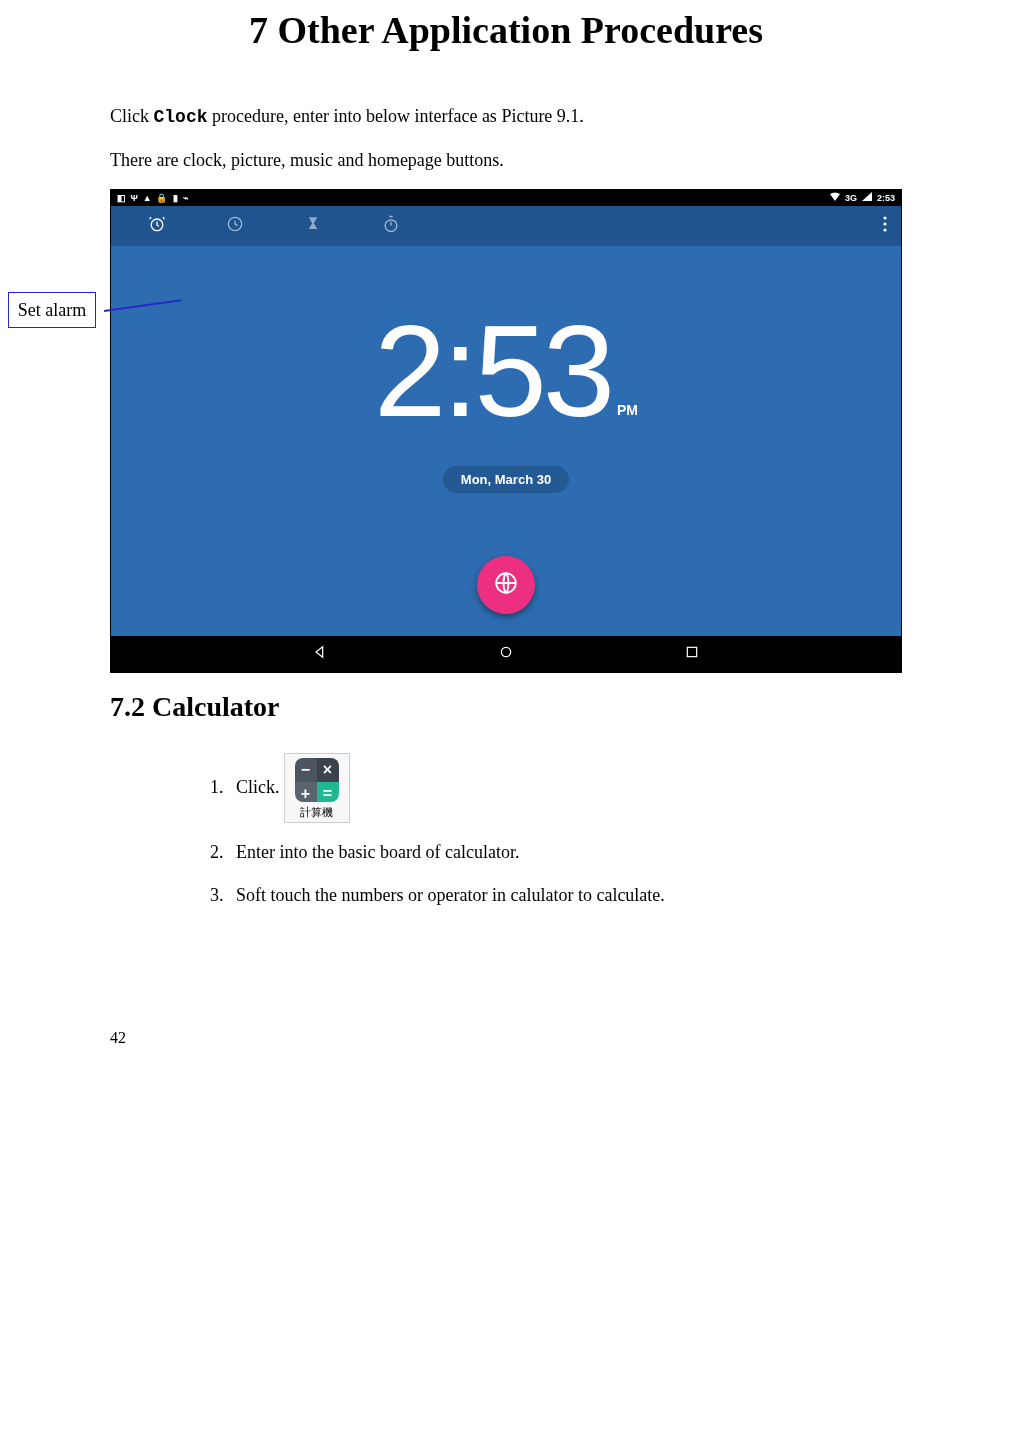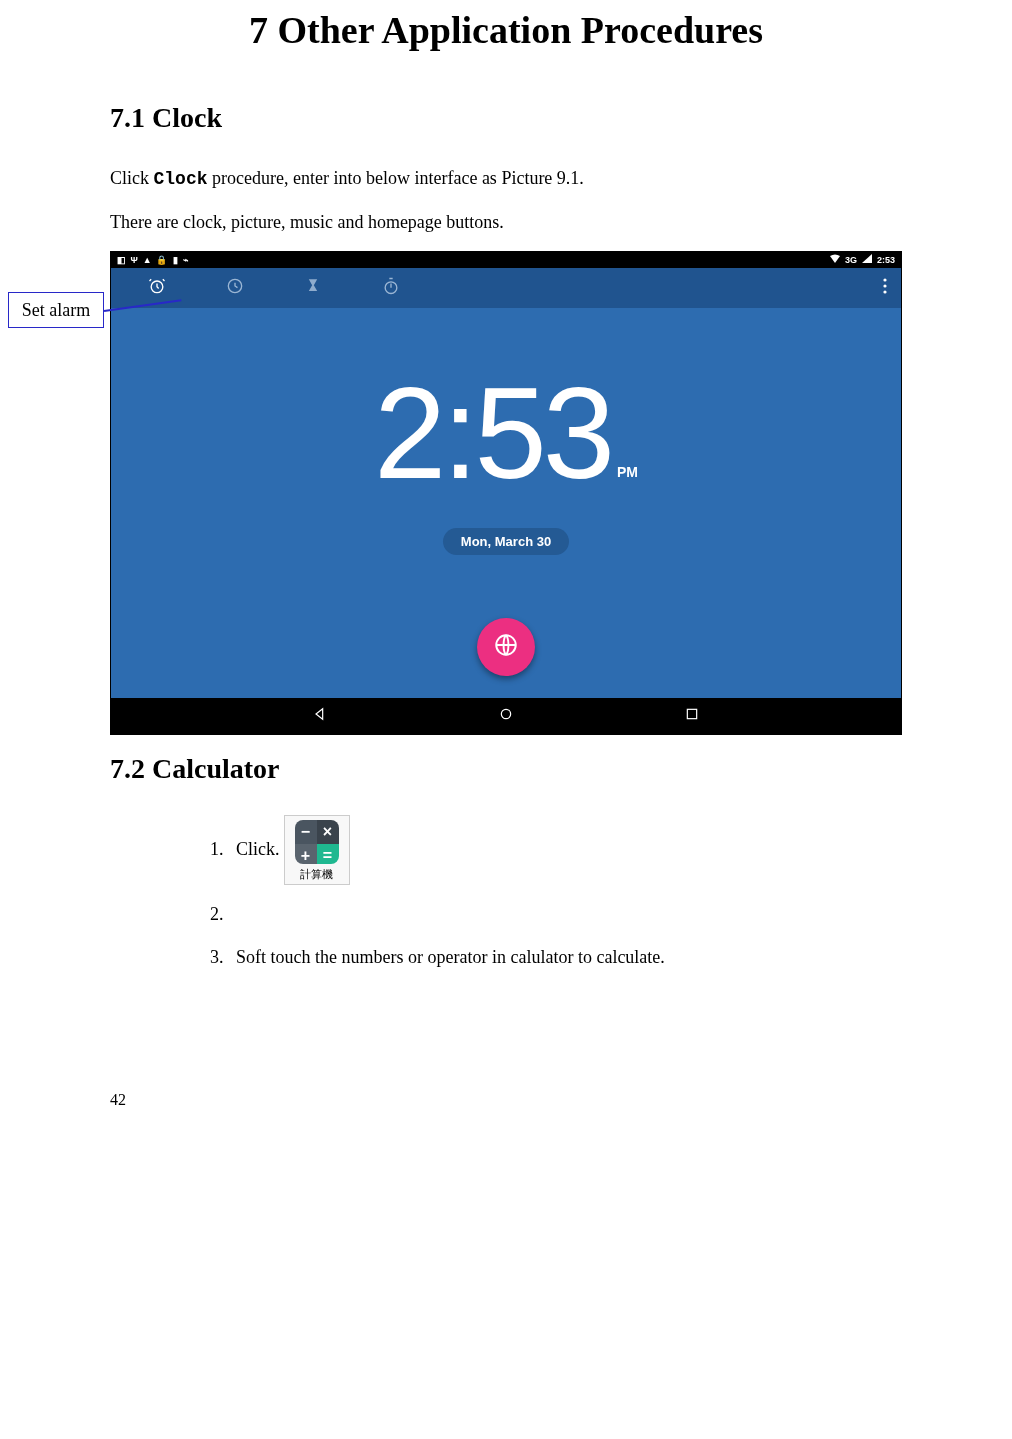--- a/index.html
+++ b/index.html
@@ -30,21 +30,21 @@
     font-size: 18px;
     margin: 8px 0 14px 0;
     line-height: 1.6;
   }
   .bold { font-weight: bold; font-family: Liberation Mono, monospace; }
 
   .callout {
     position: absolute;
     left: 8px;
     top: 292px;
-    width: 96px;
+    width: 88px;
     height: 36px;
     border: 1.5px solid #2828c8;
     background: #fff;
     font-size: 18px;
     display: flex;
     align-items: center;
     justify-content: center;
     font-family: "Times New Roman", Times, serif;
     z-index: 10;
   }
@@ -244,21 +244,20 @@
     font-family: "Times New Roman", serif;
   }
 </style>
 </head>
 <body>
 
 <div class="page">
 
   <h1 class="chapter-title">7 Other Application Procedures</h1>
 
-  <h2 class="section-title">7.1 Clock</h2>
 
   <p class="body-text">
     <span>Click </span><span class="bold">Clock</span><span> procedure, enter into below interface as Picture 9.1.</span>
   </p>
   <p class="body-text">There are clock, picture, music and homepage buttons.</p>
 
   <div class="callout">Set alarm</div>
   <div class="callout-line"></div>
 
   <div class="screenshot-wrap">
@@ -384,20 +383,21 @@
           <span class="q q1">−</span>
             <span class="q q2">×</span>
           <span class="q q3">+</span>
             <span class="q q4">=</span>
         </span>
         <span class="calc-label">計算機</span>
       </span>
     </li>
     <li>
       <span class="num">2.</span>
+      <span class="txt">Enter into the basic board of calculator.</span>
     </li>
     <li>
       <span class="num">3.</span>
       <span class="txt">Soft touch the numbers or operator in calulator to calculate.</span>
     </li>
   </ol>
 
   <div class="pagenum">42</div>
 
 </div>

